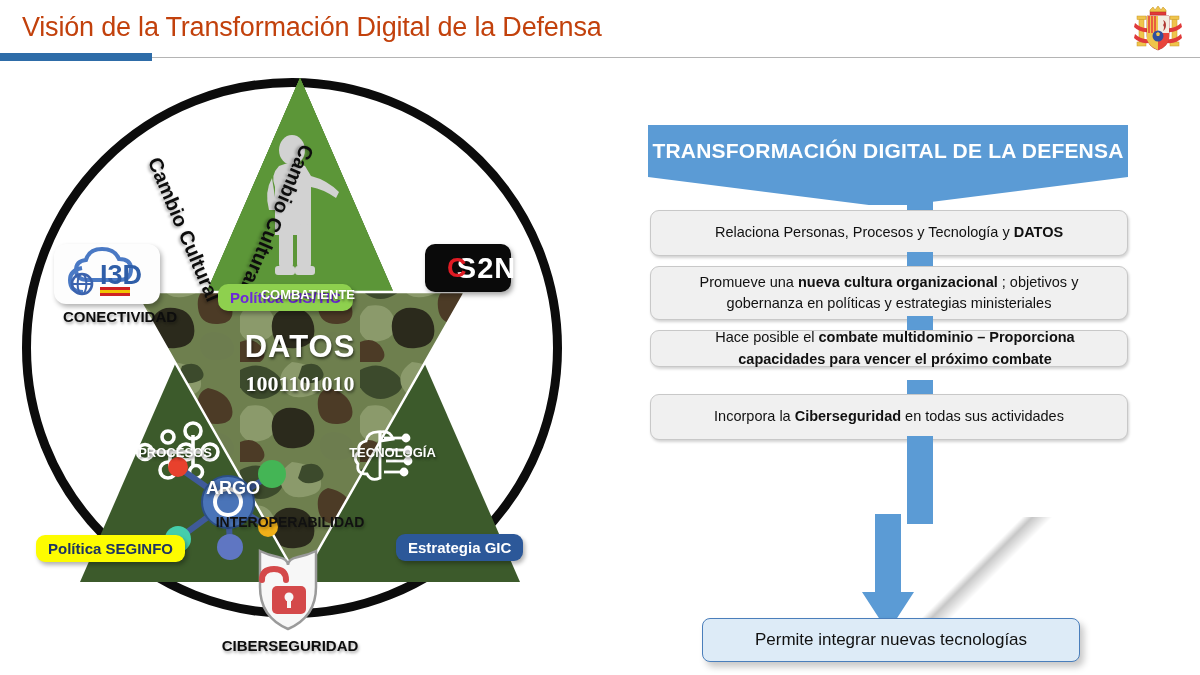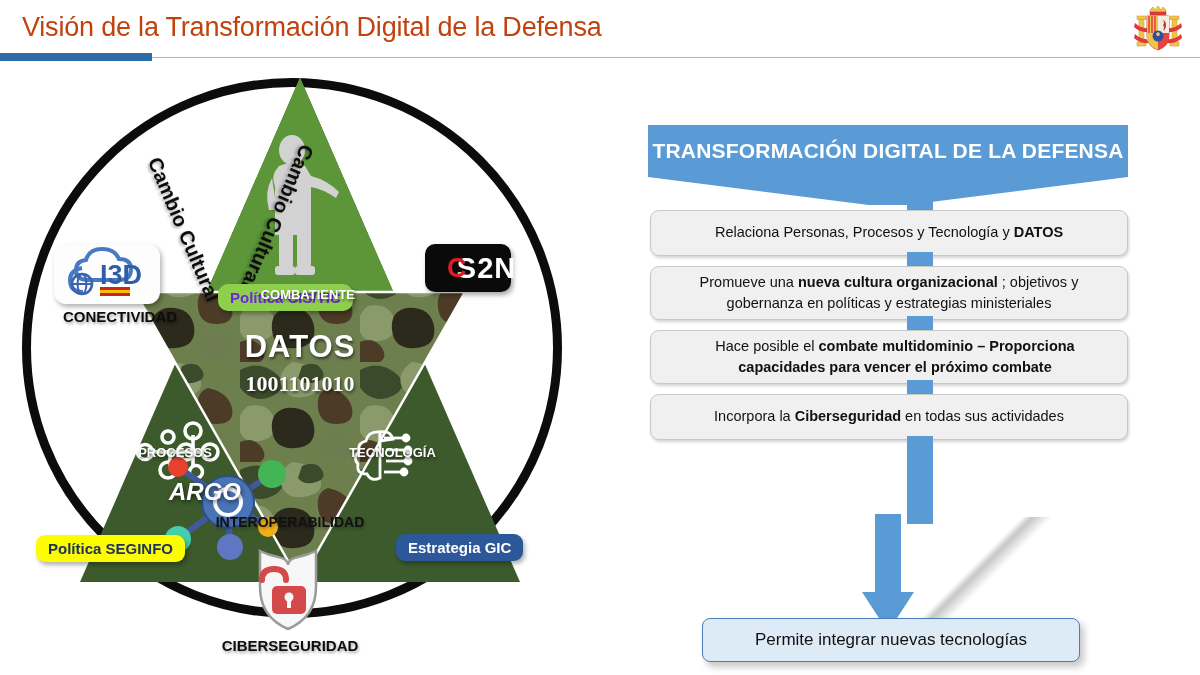--- a/index.html
+++ b/index.html
@@ -56,21 +56,21 @@
   .lbl-dark { color:#0d0d0d; text-shadow: 1px 2px 3px rgba(0,0,0,.35); }
   .lbl-white{ color:#ffffff; text-shadow: 1px 2px 3px rgba(0,0,0,.55); }
 
   .lbl-conect { left:40px;  top:246px; width:160px; font-size:15px; }
   .lbl-mando  { left:415px; top:240px; width:110px; font-size:15px; line-height:1.25; white-space:normal;}
   .lbl-cyber  { left:200px; top:575px; width:180px; font-size:15px; }
   .lbl-comb   { left:225px; top:225px; width:130px; font-size:13px;text-align:right; }
   .lbl-proc   { left:110px; top:383px; width:130px; font-size:13px; }
   .lbl-tec    { left:325px; top:383px; width:135px; font-size:13px; }
   .lbl-inter  { left:190px; top:452px; width:200px; font-size:14px; color:#111; text-shadow:1px 2px 3px rgba(0,0,0,.30);}
-  .lbl-argo   { left:150px; top:416px; width:110px; font-size:24px; color:#fff; text-shadow:1px 2px 4px rgba(0,0,0,.6); text-align:center;font-style:italic;}
+  .lbl-argo   { left:150px; top:416px; width:110px; font-size:18px; color:#fff; text-shadow:1px 2px 4px rgba(0,0,0,.6); text-align:right;}
 
   .cc {
     position:absolute; font-weight:bold; font-size:20px; color:#0d0d0d;
     white-space:nowrap; text-shadow: 1px 2px 3px rgba(0,0,0,.35);
   }
 
   
   .i3d {
     position:absolute; left:54px; top:182px; width:106px; height:60px;
     background:#fdfdfd; border-radius:12px;
@@ -313,21 +313,21 @@
     <div class="fbox" style="top:148px; height:46px;">
       <span><span>Relaciona Personas, Procesos y Tecnología y  </span><b>DATOS</b></span>
     </div>
 
     <div class="connector" style="top:190px; height:20px;"></div>
     <div class="fbox" style="top:204px; height:54px;">
       <span><span>Promueve una </span><b> nueva cultura organizacional </b><span>; objetivos y gobernanza en políticas y estrategias ministeriales</span></span>
     </div>
 
     <div class="connector" style="top:254px; height:20px;"></div>
-    <div class="fbox" style="top:268px; height:54px;padding-left:28px;">
+    <div class="fbox" style="top:268px; height:37px;padding-left:28px;">
       <span><span>Hace posible el </span><b> combate multidominio – Proporciona capacidades para vencer el próximo combate</b></span>
     </div>
 
     <div class="connector" style="top:318px; height:20px;"></div>
     <div class="fbox" style="top:332px; height:46px;">
       <span><span>Incorpora la </span><b>Ciberseguridad</b><span> en todas sus actividades</span></span>
     </div>
 
     <div class="connector" style="top:374px; height:88px;"></div>
 

